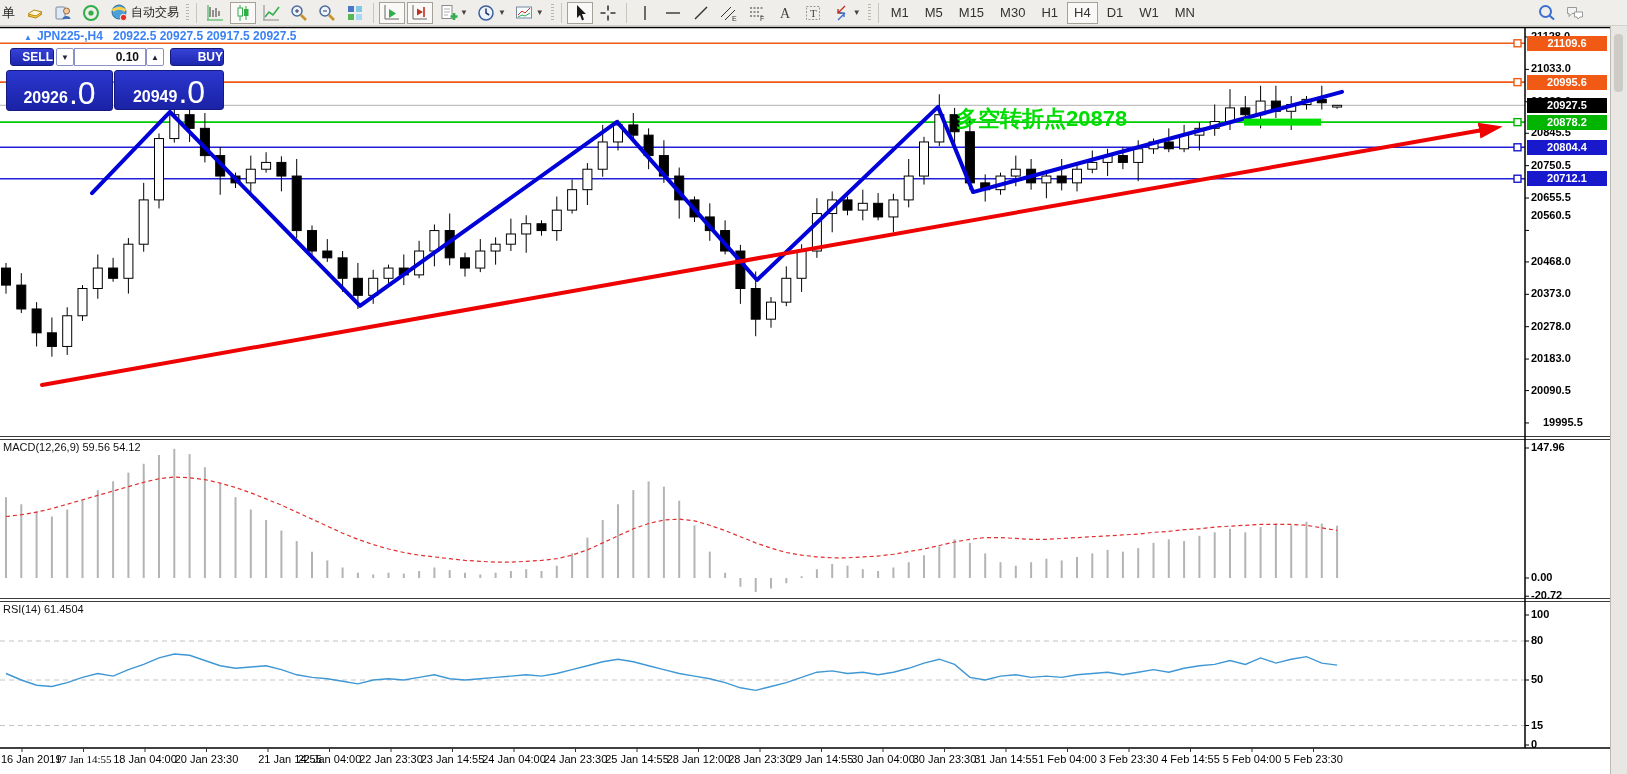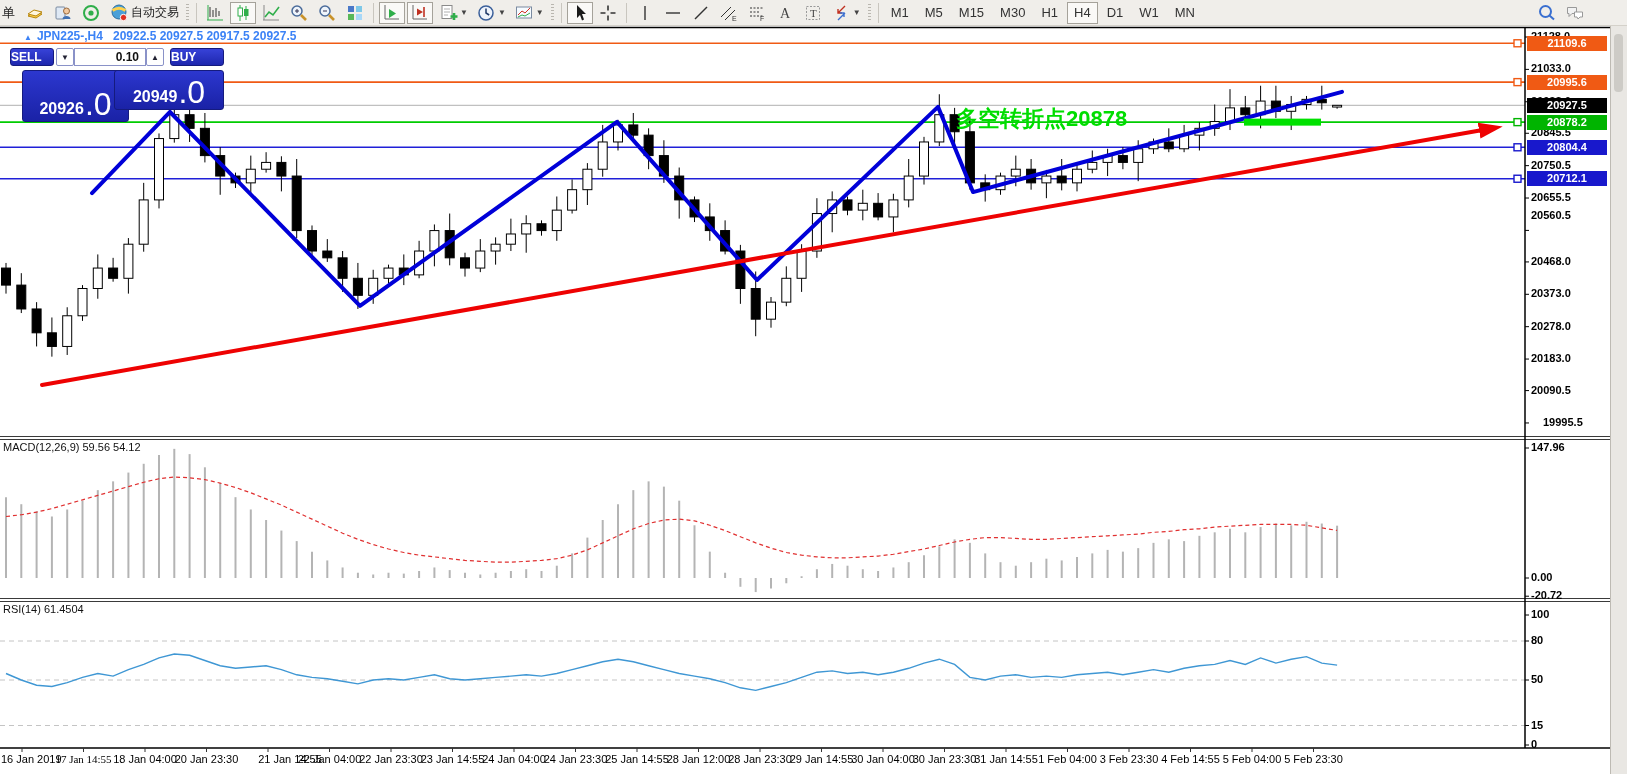--- a/index.html
+++ b/index.html
@@ -24,21 +24,21 @@
   #chart-title .tri{font-size:8px;margin-right:5px;}
   #chart-title .ohlc{margin-left:10px;font-weight:bold;}
   .pane-label{position:absolute;left:3px;font:11px "Liberation Sans",sans-serif;color:#111;z-index:6;}
   #annotation{position:absolute;left:956px;top:78px;font:bold 22px "Liberation Sans",sans-serif;z-index:5;}
   
   .tick-label{position:absolute;left:1531px;font:bold 11px "Liberation Sans",sans-serif;color:#000;white-space:nowrap;}
   .badge{position:absolute;left:1527px;width:80px;height:15px;font:bold 11px/15px "Liberation Sans",sans-serif;color:#fff;text-align:center;white-space:nowrap;z-index:4;}
   .date-label{position:absolute;top:727px;font:11px "Liberation Sans",sans-serif;color:#000;white-space:nowrap;transform:translateX(-50%);}
   
   .ocp{position:absolute;z-index:8;box-sizing:border-box;}
-  .blue-btn{background:linear-gradient(#3742d8,#1e27ae);border:1px solid #151b7e;border-radius:3px;color:#fff;display:flex;align-items:center;justify-content:flex-start;font:bold 12px "Liberation Sans",sans-serif;}
+  .blue-btn{background:linear-gradient(#3742d8,#1e27ae);border:1px solid #151b7e;border-radius:3px;color:#fff;display:flex;align-items:center;justify-content:flex-end;font:bold 12px "Liberation Sans",sans-serif;}
   .price-box{background:linear-gradient(#2c37cf,#1a22a6);border:1px solid #151b7e;border-radius:3px;color:#fff;display:flex;align-items:flex-end;justify-content:center;padding-bottom:3px;}
   .pp{font:bold 16px "Liberation Sans",sans-serif;line-height:18px;}
   .pbig{font:400 32px "Liberation Sans",sans-serif;line-height:28px;margin-left:1px;}
   .spin-btn{background:#fff;border:1px solid #8a92c8;border-radius:2px;display:flex;align-items:center;justify-content:center;font-size:8px;color:#223;}
   #vol-field{background:#fff;border:1px solid #8a92c8;display:flex;align-items:center;justify-content:flex-end;padding-right:6px;font:bold 12px "Liberation Sans",sans-serif;color:#111;box-sizing:border-box;}
   
   #right-strip{position:absolute;left:1610px;top:26px;width:17px;height:748px;background:#e9e7e3;border-left:1px solid #bdbab3;box-sizing:border-box;}
   #scroll-thumb{position:absolute;left:3px;top:8px;width:9px;height:58px;background:#cdcbc6;border-radius:4px;}
 </style>
 </head>
@@ -613,21 +613,21 @@
       </div>
     <div class="ocp" id="vol-field" style="left:74px;top:22px;width:72px;height:18px;">
         <span>0.10</span>
       </div>
     <div class="ocp spin-btn" style="left:146px;top:22px;width:18px;height:18px;">
         <span>▲</span>
       </div>
     <div class="ocp blue-btn" style="left:170px;top:22px;width:54px;height:18px;">
         <span>BUY</span>
       </div>
-    <div class="ocp price-box" style="left:22px;top:44px;width:107px;height:52px;">
+    <div class="ocp price-box" style="left:6px;top:44px;width:107px;height:41px;">
       <span class="pp">20926</span>
         <span class="pbig">.0</span>
     </div>
     <div class="ocp price-box" style="left:114px;top:44px;width:110px;height:40px;">
       <span class="pp">20949</span>
         <span class="pbig">.0</span>
     </div>
 
     <div id="labels-overlay">
         <div class="tick-label" style="top: 4px;">21128.0</div>

